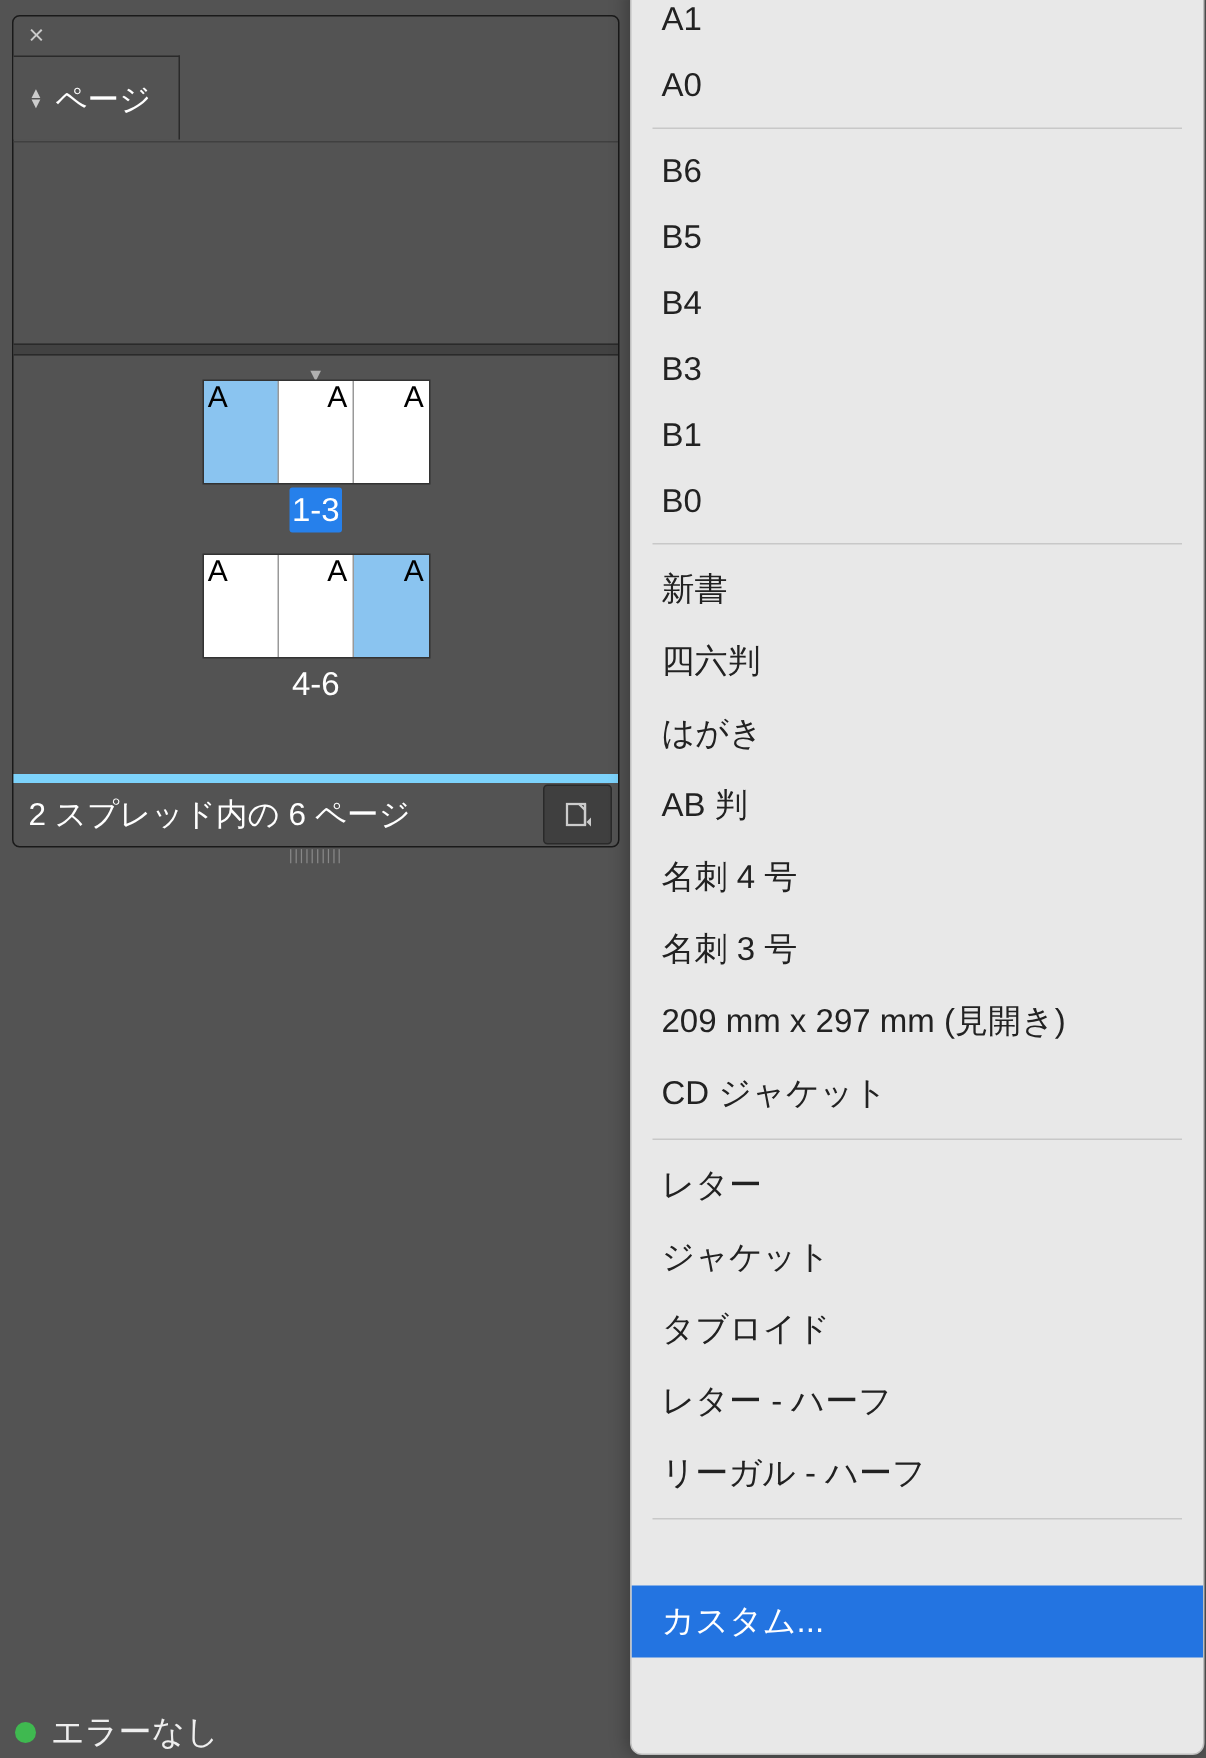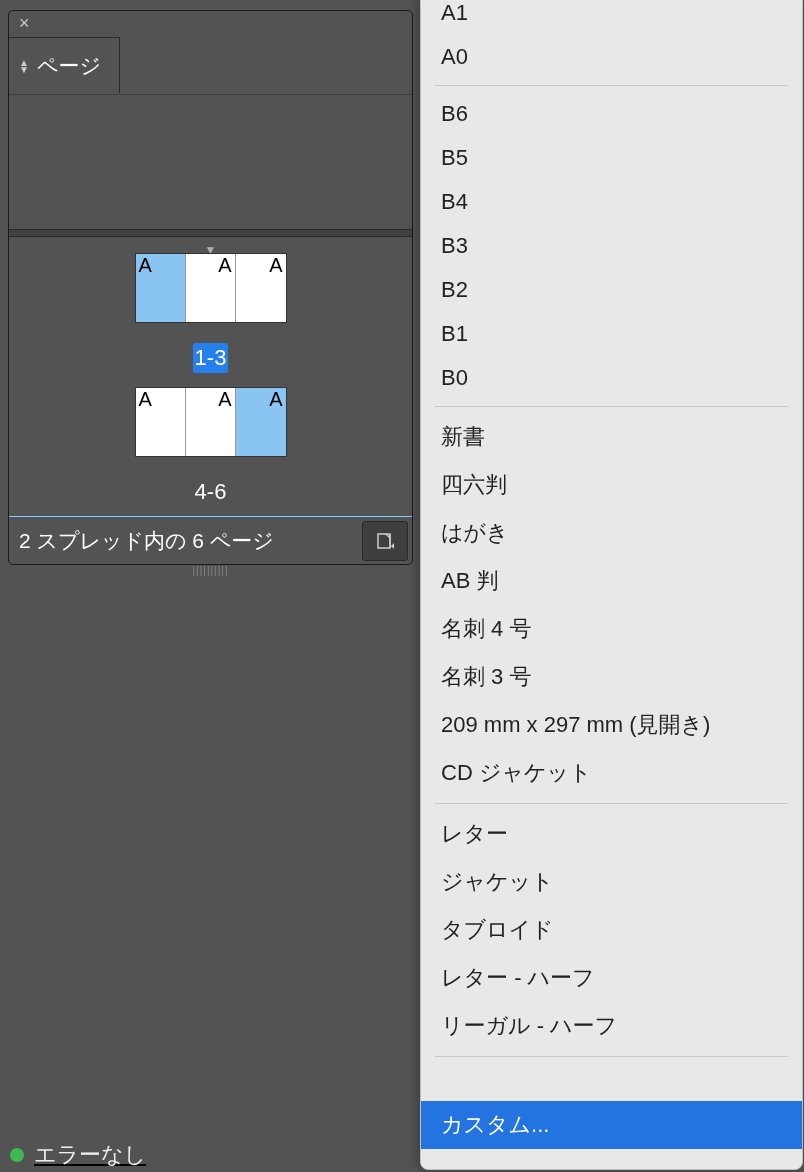--- a/index.html
+++ b/index.html
@@ -132,36 +132,36 @@
       left: 3px;
       font-size: 20px;
       color: #000;
       font-weight: 400;
     }
     .page-letter.right {
       left: auto;
       right: 3px;
     }
     .spread-label {
-      margin: 20px 0 14px;
+      margin: 2px 0 14px;
       color: #fff;
       font-size: 22px;
       padding: 2px 2px;
     }
     .spread-label.selected {
       background: #2680eb;
       border-radius: 2px;
     }
     .footer {
       position: absolute;
       bottom: 0;
       left: 0;
       right: 0;
       height: 48px;
-      border-top: 1px solid #7dd3fc;
+      border-top: 6px solid #7dd3fc;
       display: flex;
       align-items: center;
       justify-content: space-between;
       padding: 0 4px 0 10px;
     }
     .footer-text {
       color: #fff;
       font-size: 21px;
     }
     .footer-btn {
@@ -216,21 +216,20 @@
       margin: 6px 14px;
     }
     .status-bar {
       position: absolute;
       bottom: 0;
       left: 0;
       display: flex;
       align-items: center;
       height: 34px;
       padding: 0 10px;
-      text-decoration: underline;
     }
     .status-dot {
       width: 14px;
       height: 14px;
       background: #3fb950;
       border-radius: 50%;
       margin-right: 10px;
     }
     .status-text {
       color: #eee;
@@ -300,21 +299,20 @@
 </div>
 
 <div class="dropdown-menu">
   <div class="menu-item">A1</div>
   <div class="menu-item">A0</div>
   <div class="menu-separator"></div>
   <div class="menu-item">B6</div>
   <div class="menu-item">B5</div>
   <div class="menu-item">B4</div>
   <div class="menu-item">B3</div>
-  <div class="menu-item">B2</div>
   <div class="menu-item">B1</div>
   <div class="menu-item">B0</div>
   <div class="menu-separator"></div>
   <div class="menu-item">新書</div>
   <div class="menu-item">四六判</div>
   <div class="menu-item">はがき</div>
   <div class="menu-item">AB 判</div>
   <div class="menu-item">名刺 4 号</div>
   <div class="menu-item">名刺 3 号</div>
   <div class="menu-item">209 mm x 297 mm (見開き)</div>

